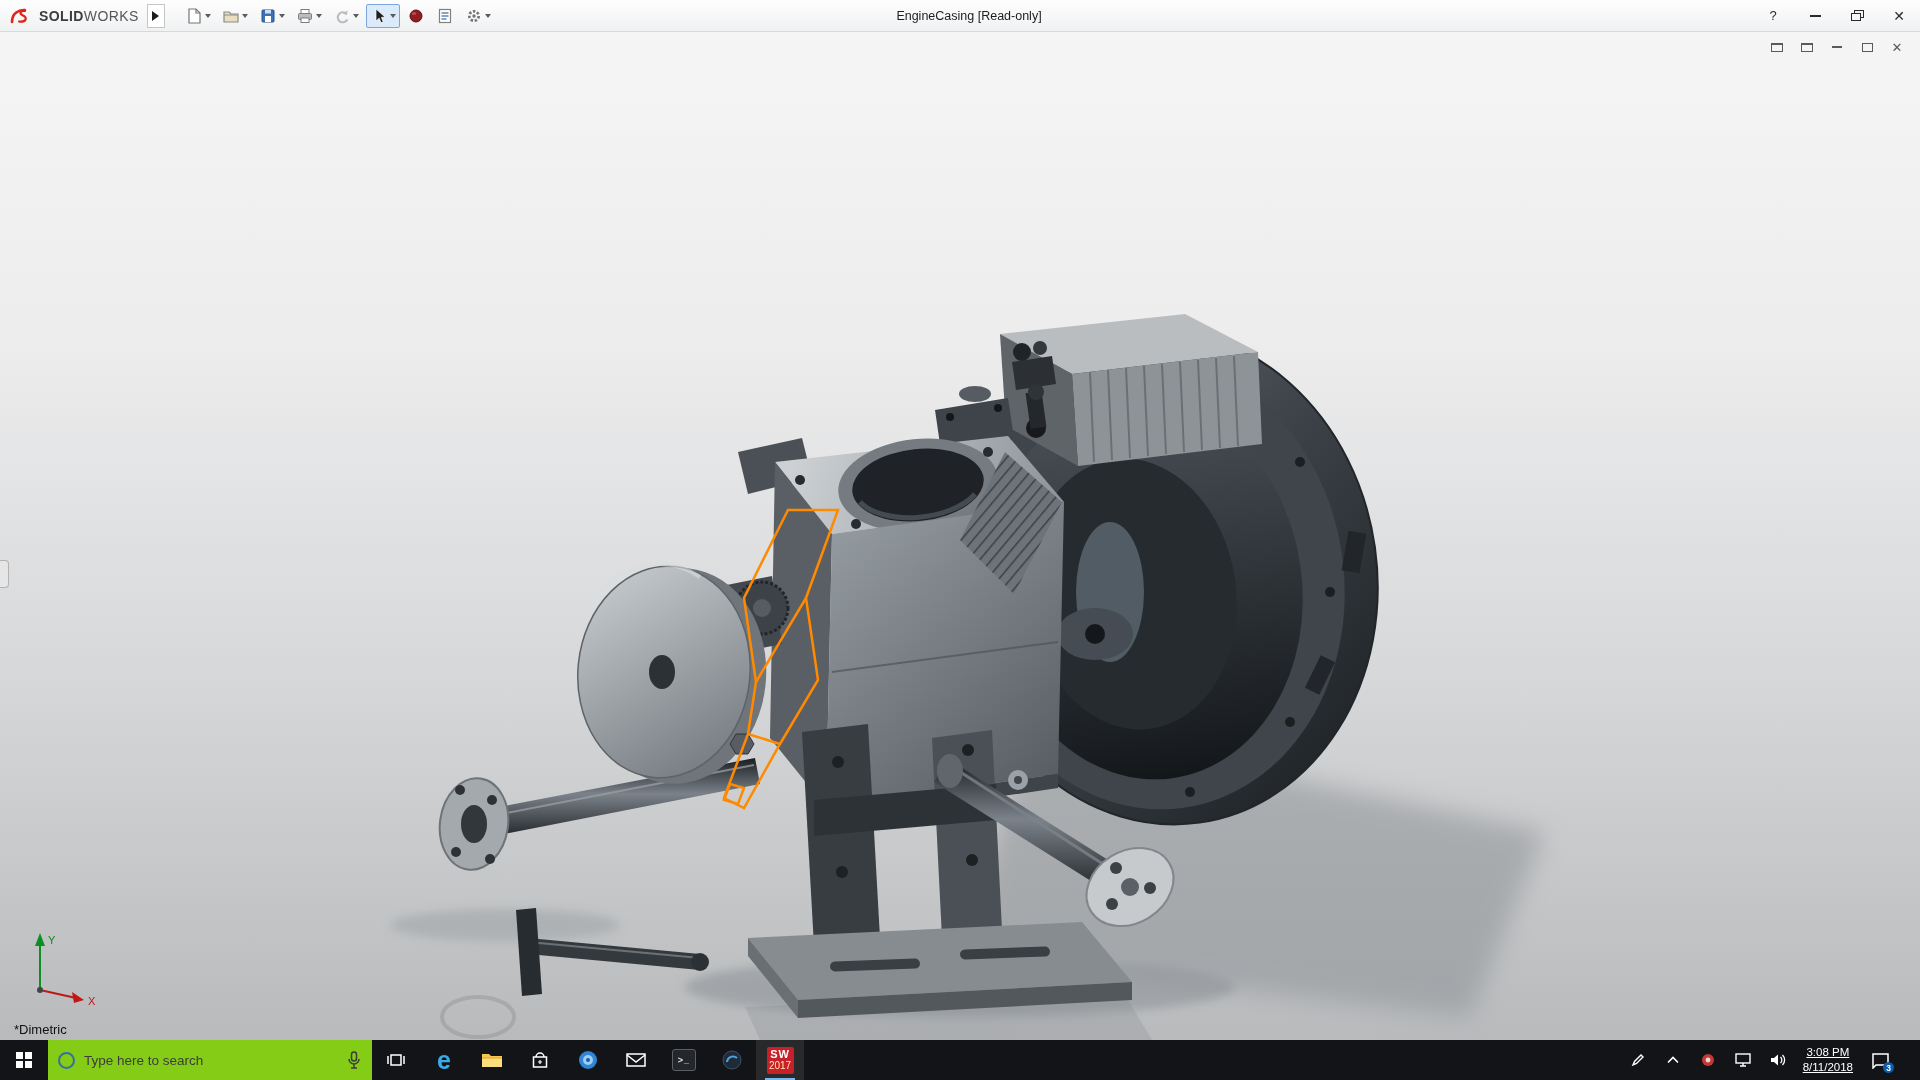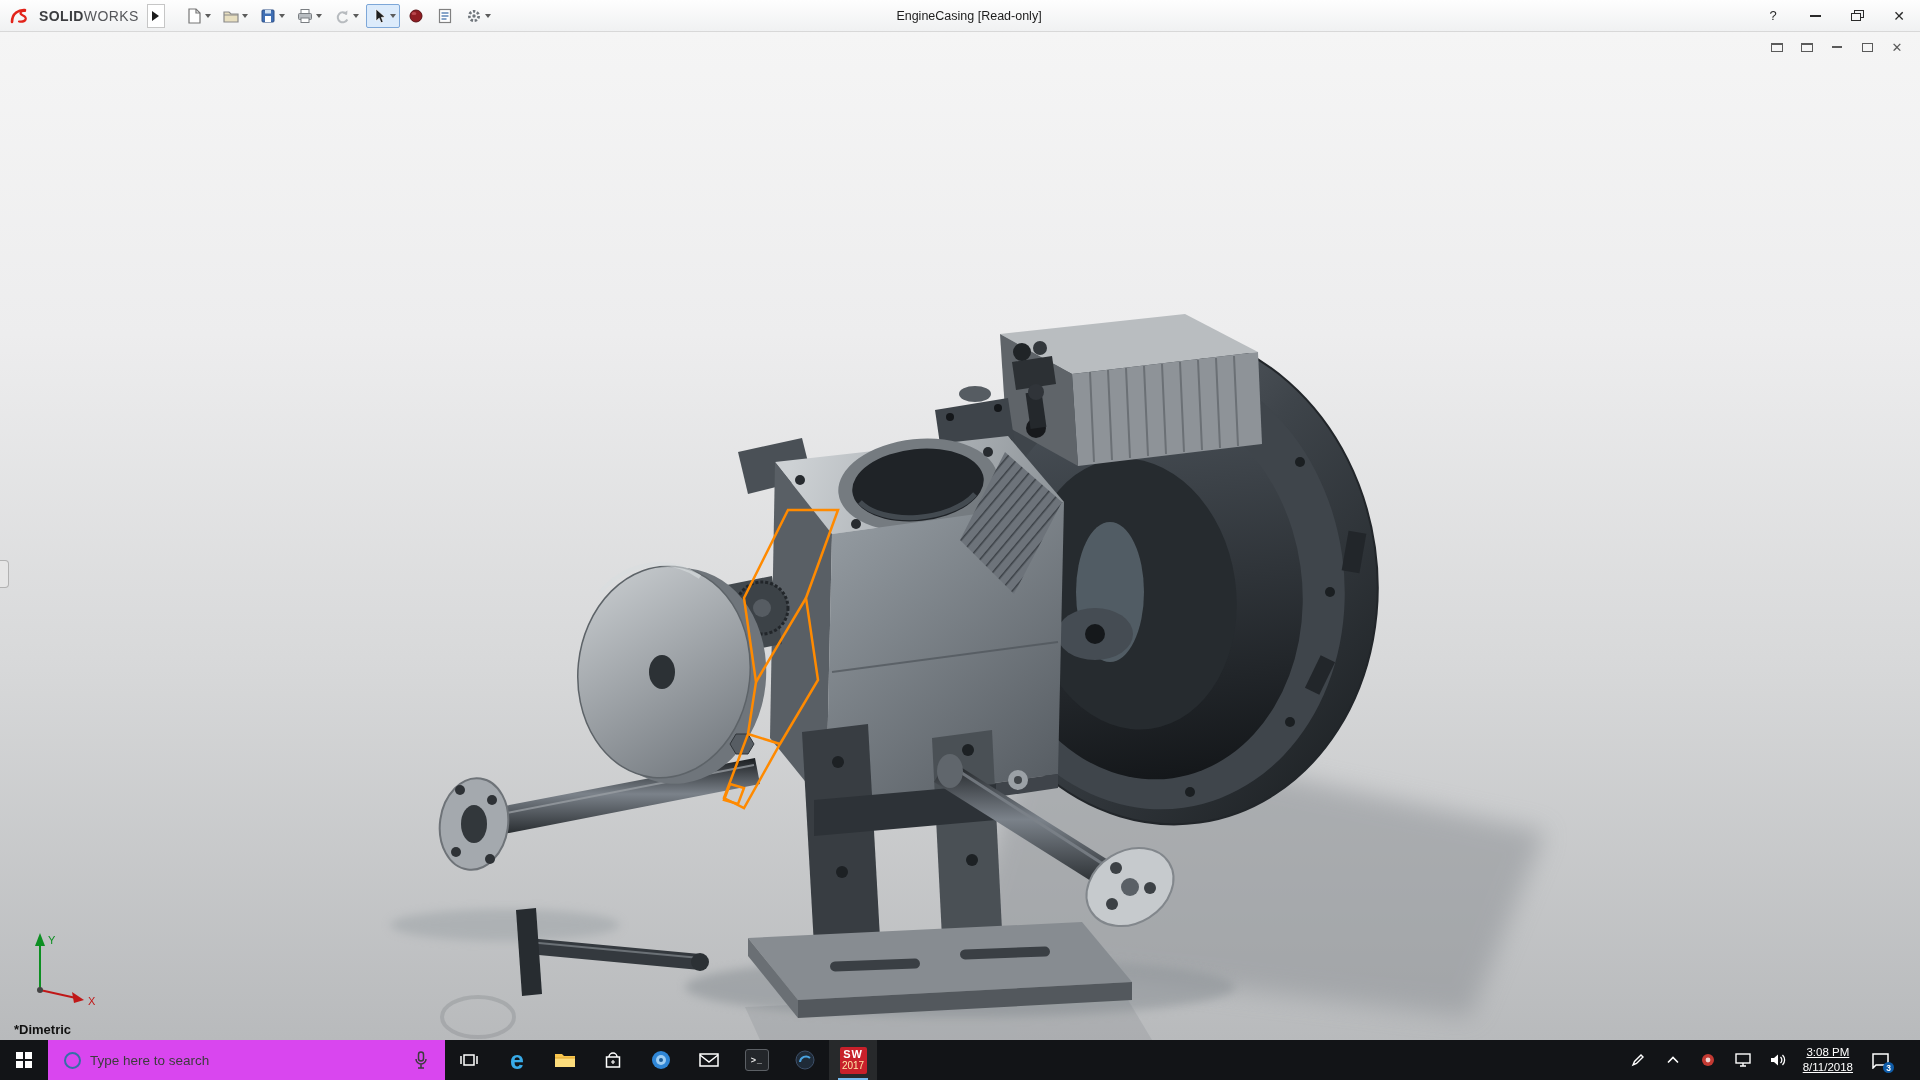--- a/index.html
+++ b/index.html
@@ -30,28 +30,28 @@
   .model-svg { position:absolute; inset:0; width:100%; height:100%; }
   .doc-controls { position:absolute; top:7px; right:14px; display:flex; gap:12px; align-items:center; z-index:6; }
   .dc { display:flex; align-items:center; justify-content:center; width:18px; height:16px; color:#5a5a5a; }
   .dc-win { width:12px; height:9px; border:1.5px solid #5a5a5a; position:relative; }
   .dc-win::before { content:""; position:absolute; left:-1px; top:-1px; right:-1px; height:2.5px; background:#5a5a5a; }
   .dc-min { width:10px; height:2px; background:#5a5a5a; }
   .dc-max { width:11px; height:9px; border:1.5px solid #5a5a5a; }
   .dc-close { font-size:13px; line-height:1; color:#5a5a5a; }
   .left-tab { position:absolute; left:0; top:528px; width:9px; height:28px; background:#e6e6e6; border:1px solid #b2b2b2; border-left:none; border-radius:0 4px 4px 0; z-index:6; }
   .triad { position:absolute; left:18px; bottom:32px; z-index:6; }
-  .view-label { position:absolute; left:14px; bottom:3px; font-size:13px; font-weight:bold; color:#101010; z-index:6; }
+  .view-label { position:absolute; left:14px; bottom:3px; font-size:13px; font-weight:normal; color:#101010; z-index:6; }
 
   
   .taskbar { flex:0 0 40px; background:#121417; display:flex; align-items:stretch; color:#fff; z-index:20; }
   .tb-start { width:48px; display:flex; align-items:center; justify-content:center; }
   .win-logo { display:grid; grid-template-columns:7.5px 7.5px; grid-template-rows:7.5px 7.5px; gap:1.5px; }
   .win-logo span { background:#fff; }
-  .search { width:397px; background:#d946ef; display:flex; align-items:center; gap:9px; padding:0 16px; }
+  .search { width:324px; background:#84cc16; display:flex; align-items:center; gap:9px; padding:0 10px; }
   .search input { flex:1; border:none; outline:none; background:transparent; font-size:13.5px; color:#1f1f1f; font-family:"Liberation Sans",sans-serif; }
   .search input::placeholder { color:#3c3c3c; opacity:1; }
   .cortana-ring { width:17px; height:17px; border:2px solid #356fa8; border-radius:50%; }
   .tb-app { width:48px; display:flex; align-items:center; justify-content:center; position:relative; }
   .tb-app.running { background:rgba(255,255,255,.09); }
   .run-bar { position:absolute; left:9px; right:9px; bottom:0; height:2.5px; background:#76b9ed; }
   .edge-e { font-size:25px; font-weight:bold; color:#38abe8; line-height:1; }
   .term-box { width:24px; height:22px; background:#23262a; border:1px solid #5c6065; border-radius:3px; color:#e8e8e8; font-size:9px; font-weight:bold; display:flex; align-items:center; justify-content:center; letter-spacing:1px; }
   .sw-tile { width:27px; height:27px; background:#c8202a; border-radius:2px; display:flex; flex-direction:column; align-items:center; justify-content:center; line-height:1; }
   .sw-tile .l1 { color:#fff; font-weight:bold; font-size:11px; letter-spacing:1px; }

